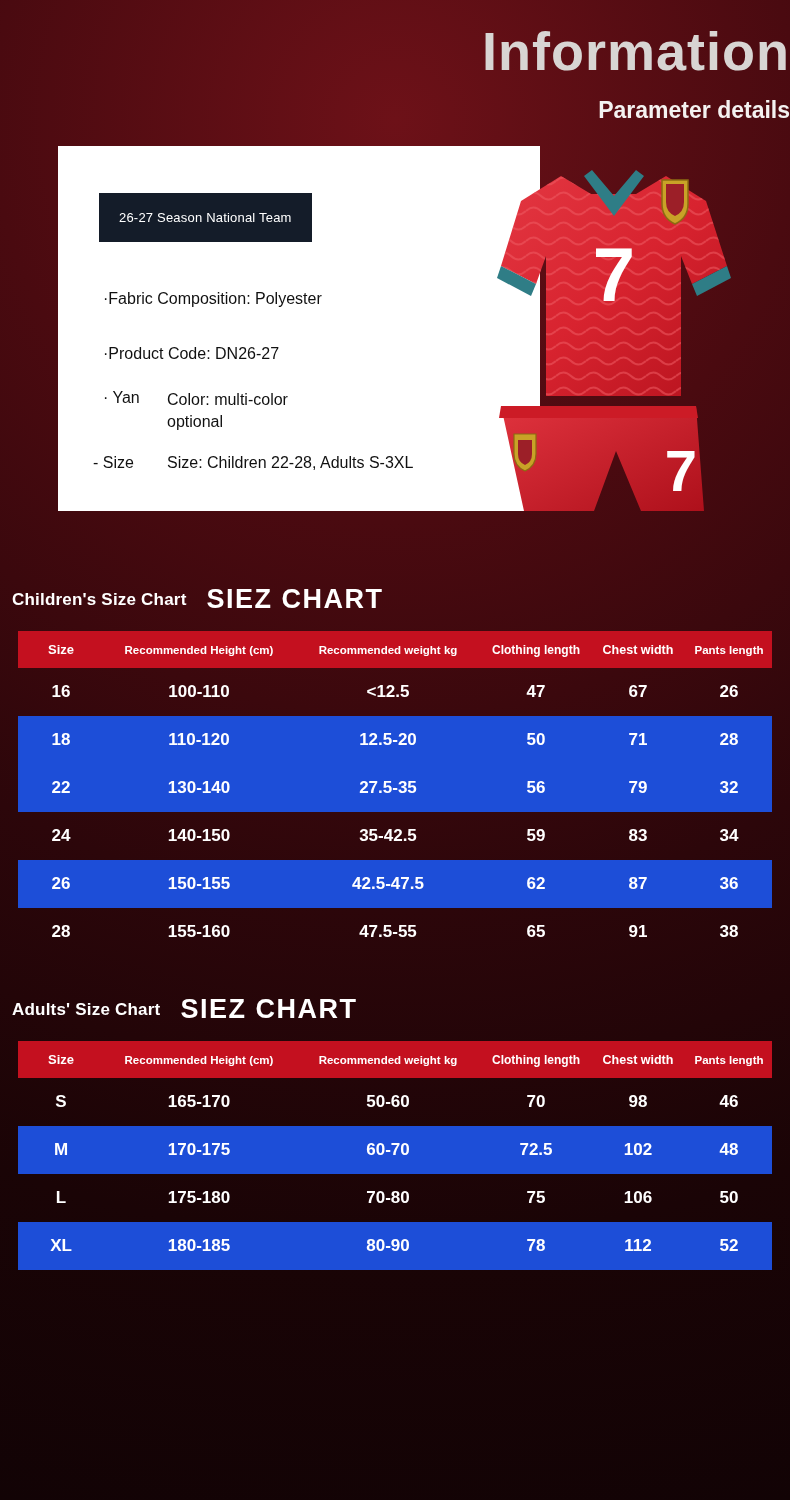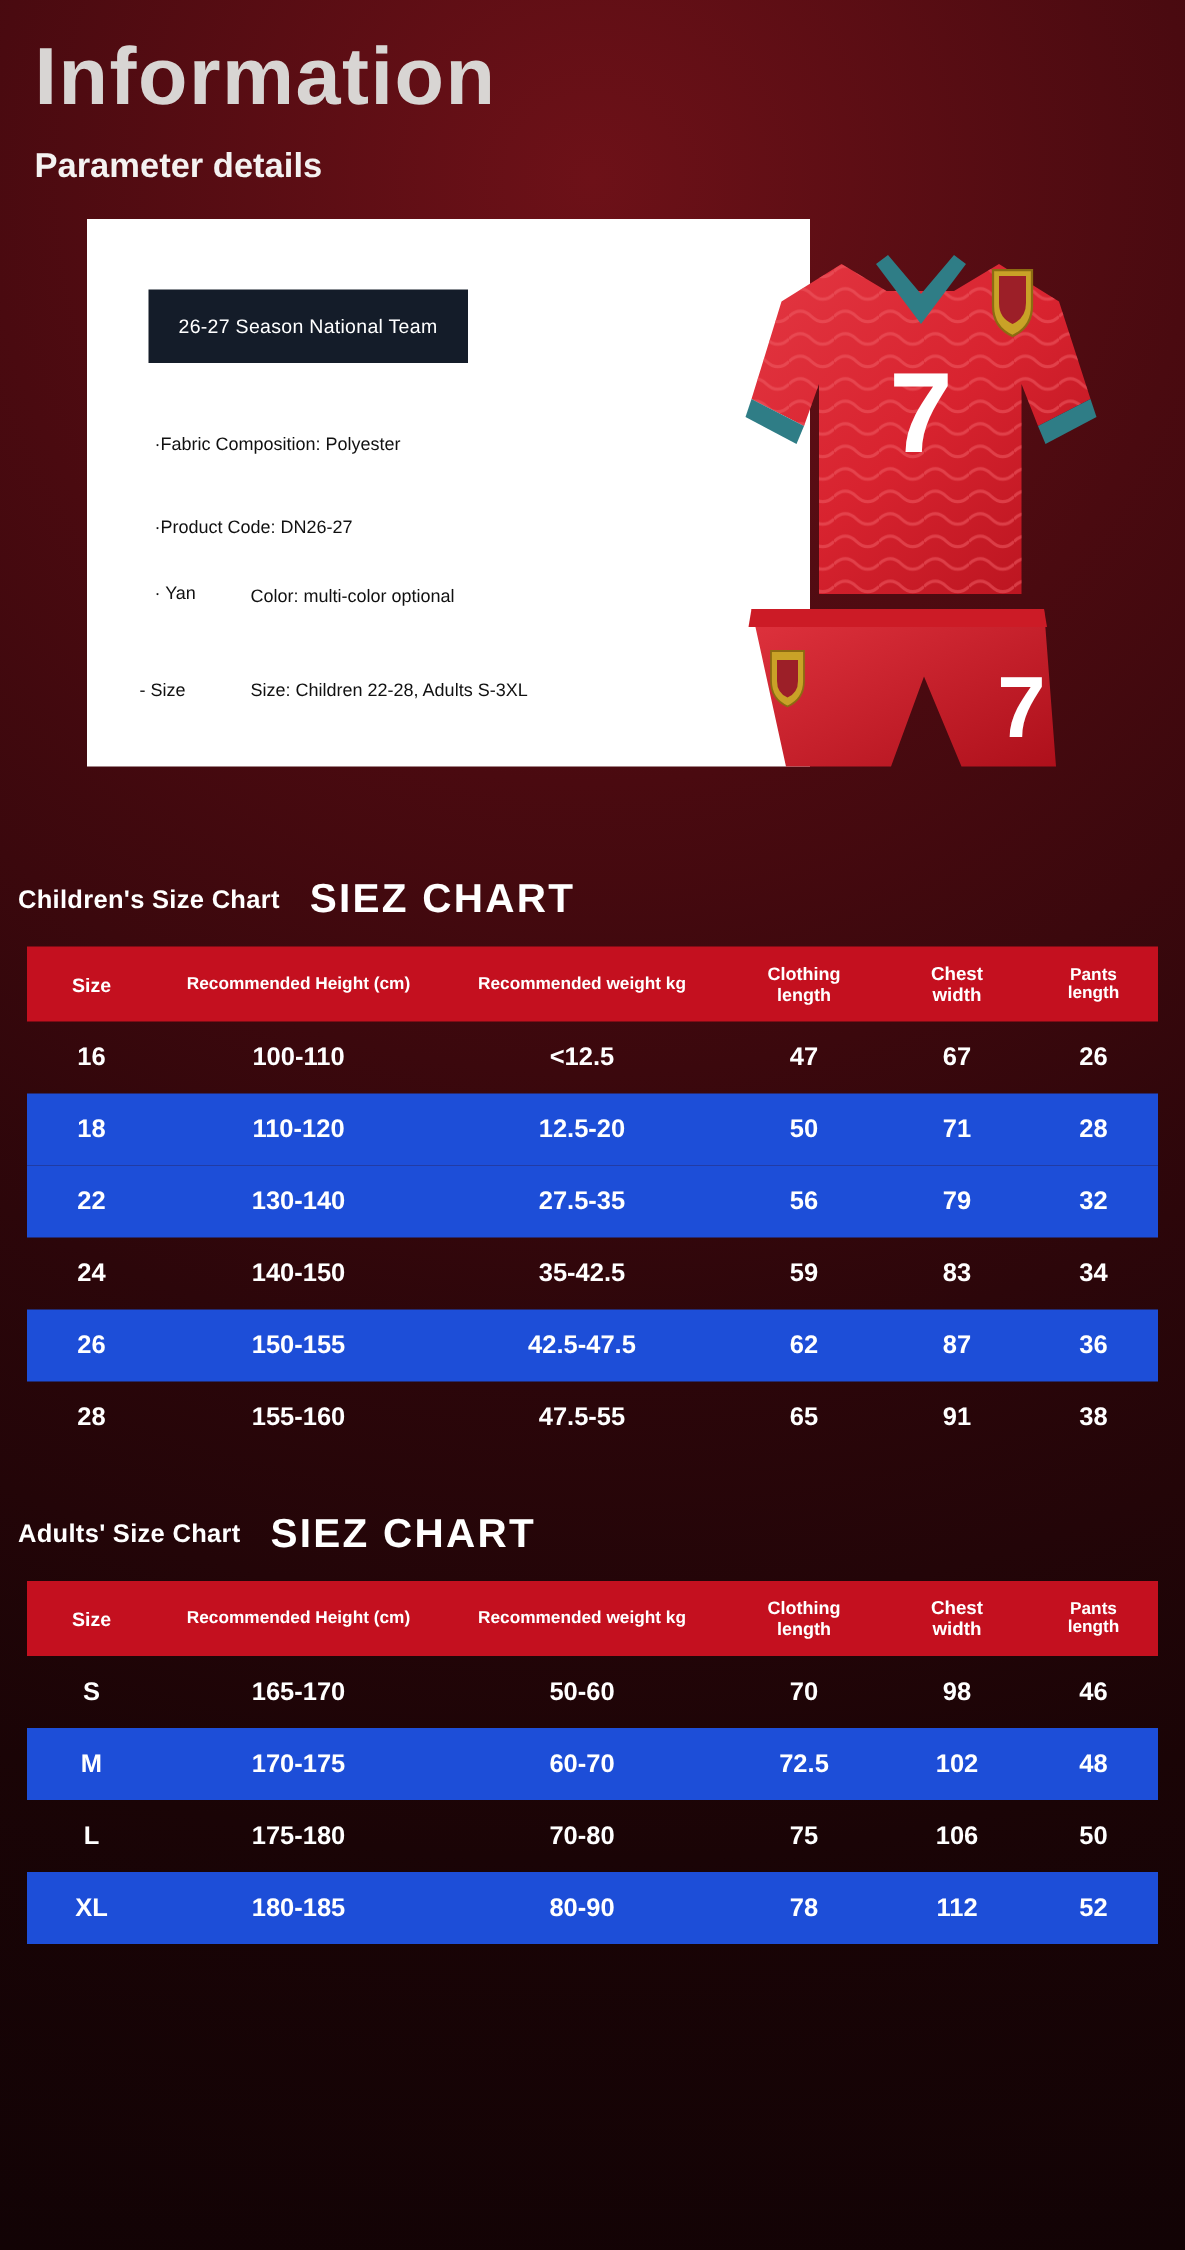--- a/index.html
+++ b/index.html
@@ -11,21 +11,21 @@
   body {
     font-family: "Liberation Sans", sans-serif;
     background:
       radial-gradient(circle at 50% 8%, #6d1118 0%, #4a0a10 28%, #2c060a 55%, #1a0406 78%, #120305 100%);
     color: #fff;
     position: relative;
   }
 
   
   .header {
-    text-align: left;
+    text-align: right;
     padding-top: 22px;
     padding-left: 23px;
   }
   .title {
     font-size: 54px;
     font-weight: bold;
     letter-spacing: 1px;
     color: #d8d5d3;
     line-height: 1.1;
   }
@@ -57,21 +57,21 @@
     top: 47px;
     background: #141c29;
     color: #ffffff;
     font-size: 13px;
     padding: 17px 20px;
     letter-spacing: .2px;
     white-space: nowrap;
   }
   .info-line {
     position: absolute;
-    font-size: 12px;
+    font-size: 16px;
     color: #111;
     line-height: 1.35;
   }
   .l1 { left: 45px; top: 142px; }
   .l2 { left: 45px; top: 197px; }
   .l3-label { left: 45px; top: 241px; }
   .l3-val { left: 109px; top: 243px; width: 170px; }
   .l4-label { left: 35px; top: 306px; }
   .l4-val { left: 109px; top: 306px; }
 
@@ -109,21 +109,21 @@
   table {
     width: 754px;
     margin: 16px auto 0 auto;
     border-collapse: collapse;
     table-layout: fixed;
   }
   thead th {
     background: #c4101f;
     color: #ffffff;
     font-weight: bold;
-    padding: 11px 18px;
+    padding: 11px 6px;
     text-align: center;
     font-size: 12.5px;
   }
   thead th.c0 { font-size: 13px; }
   thead th.c1 { font-size: 11.5px; }
   thead th.c2 { font-size: 11.5px; }
   thead th.c3 { font-size: 12px; }
   thead th.c4 { font-size: 12.5px; }
   thead th.c5 { font-size: 11.5px; }
 

